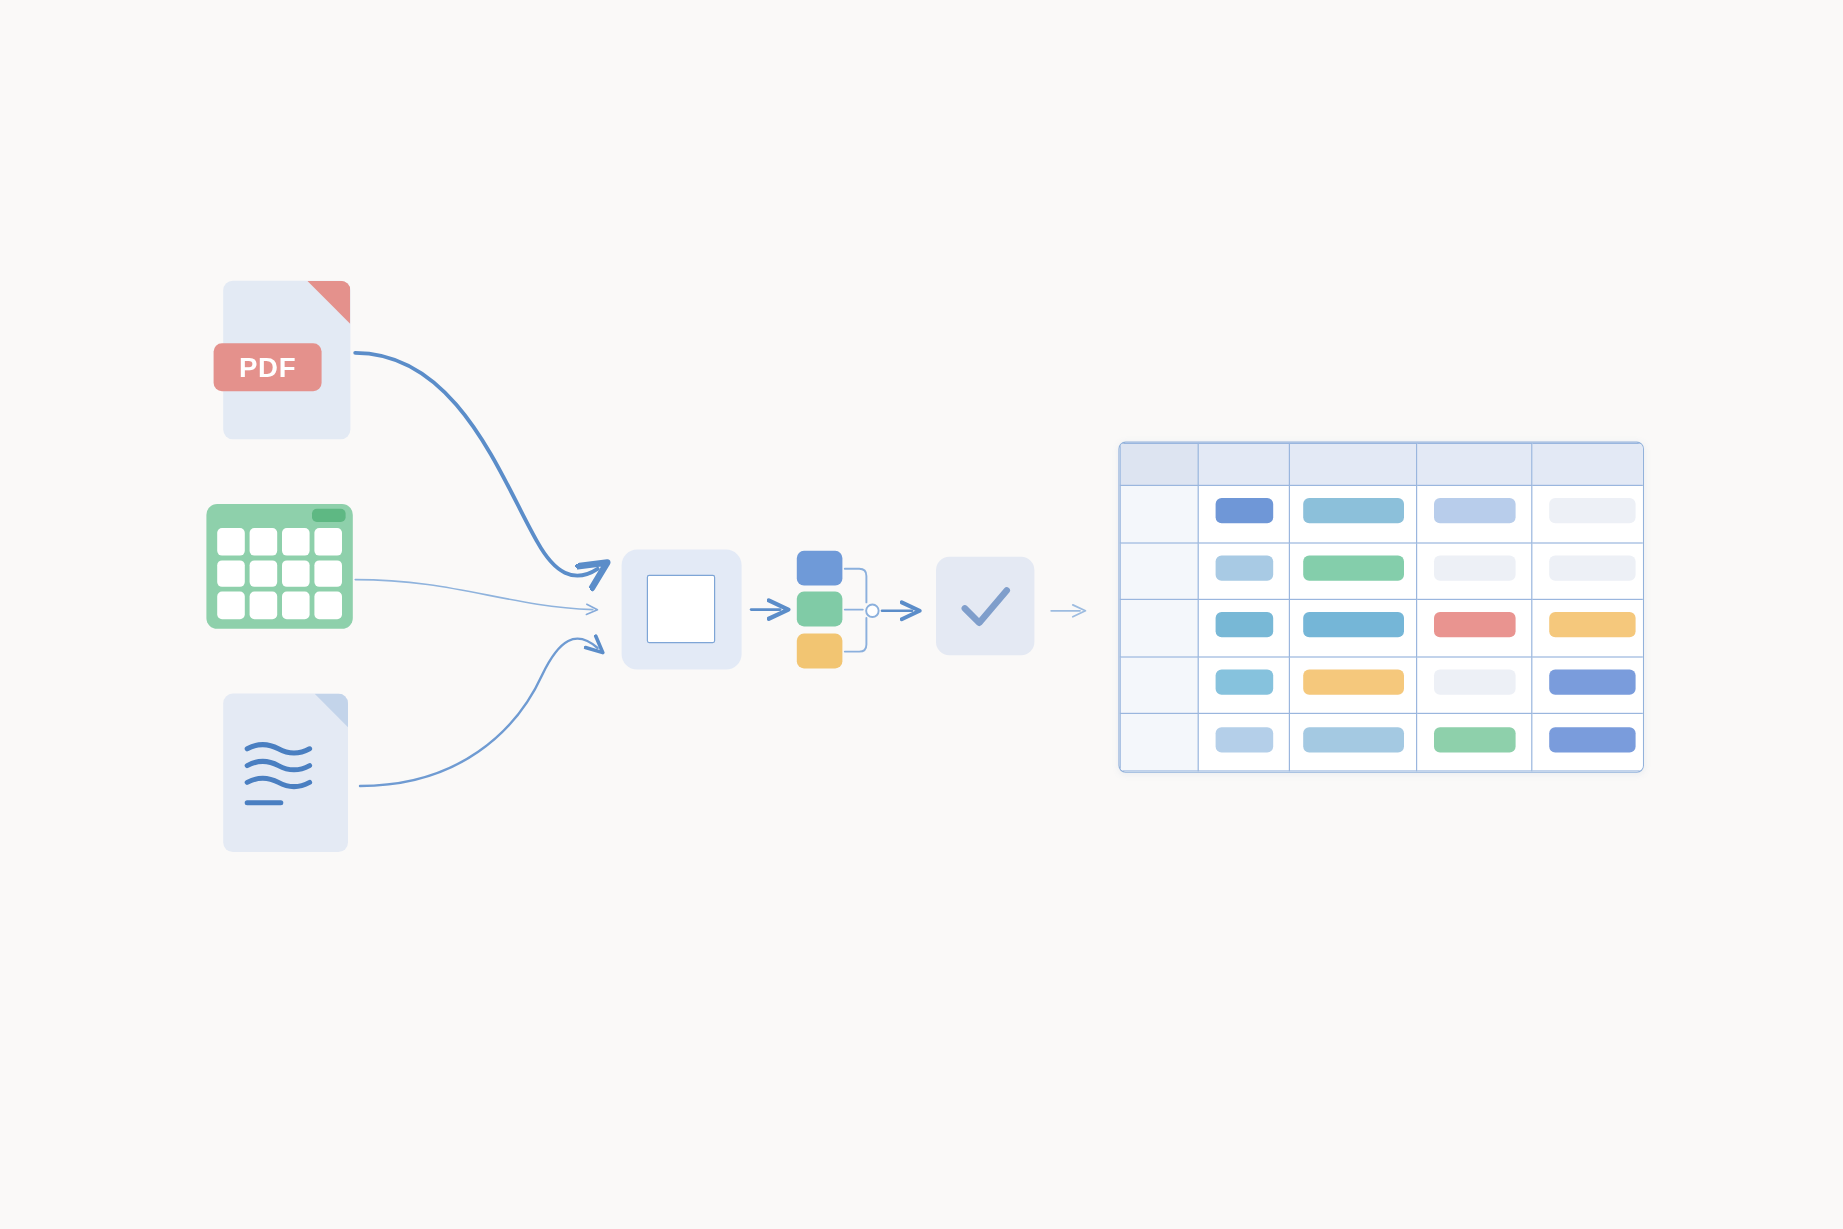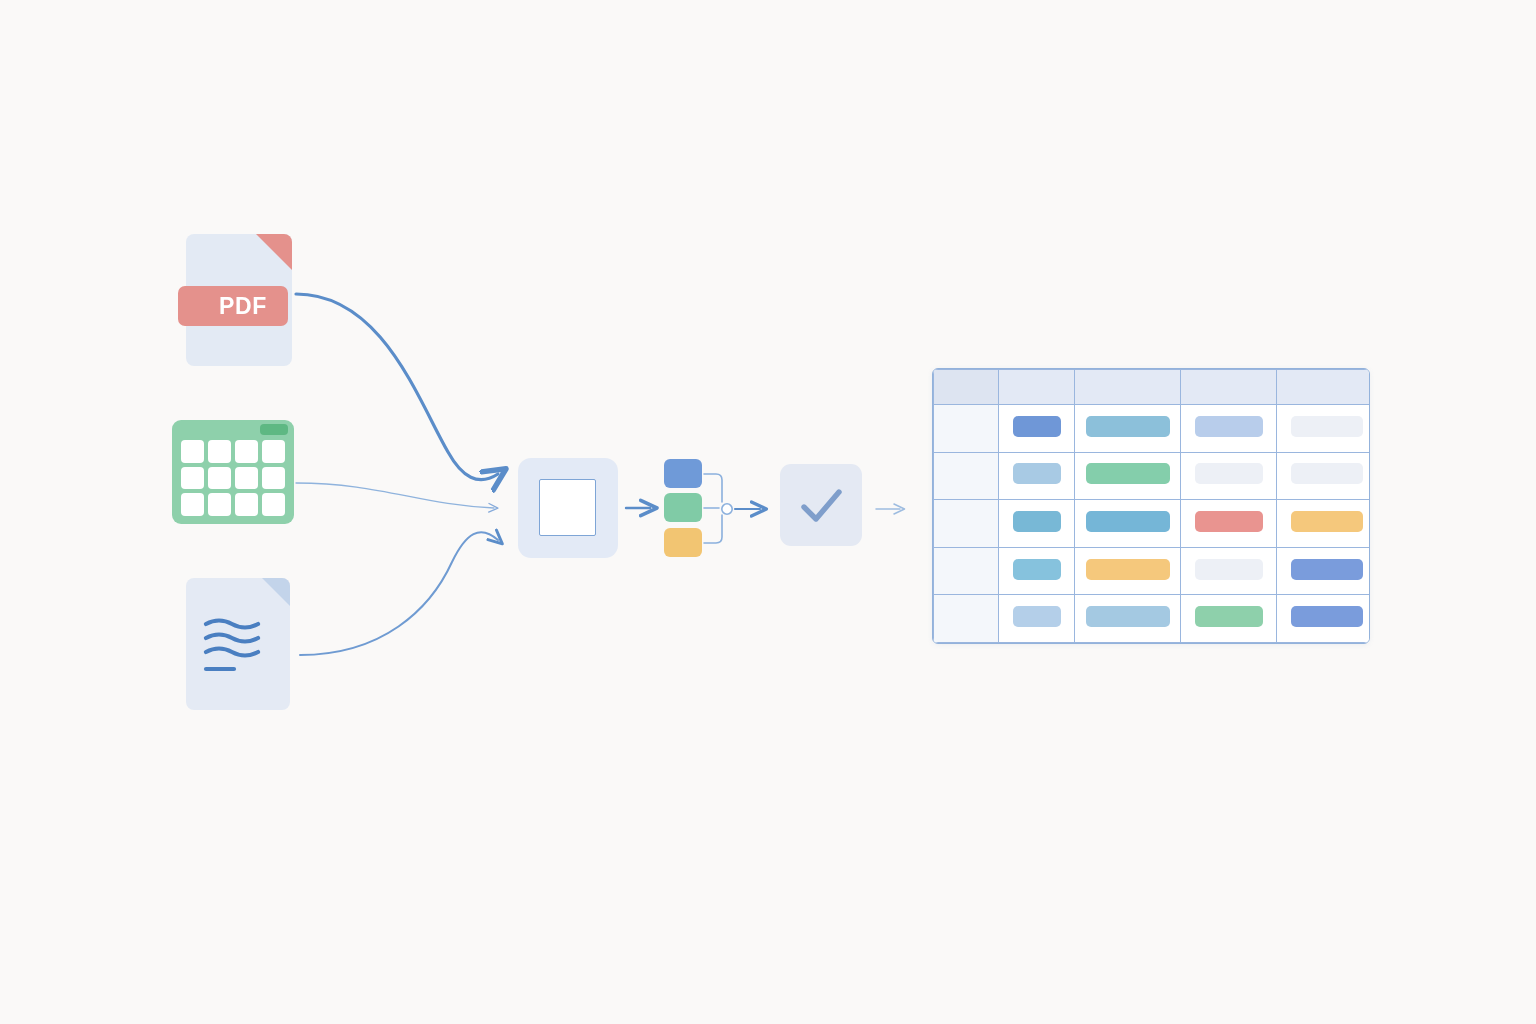--- a/index.html
+++ b/index.html
@@ -194,21 +194,21 @@
   }
 </style>
 </head>
 <body>
 
 <div id="stage">
 
   <div class="abs" id="pdf-doc">
     <div class="page" style="background: rgb(227, 234, 244);"></div>
     <div class="fold" style="border-top-color: rgb(228, 145, 140);"></div>
-    <div class="badge" style="background: rgb(228, 145, 140); padding-left: 20px;">
+    <div class="badge" style="background: rgb(228, 145, 140);">
       <span>PDF</span>
     </div>
   </div>
 
   <div class="abs" id="sheet-doc">
     <div class="body" style="background: rgb(142, 208, 171);"></div>
     <div class="tab" style="background: rgb(94, 184, 131);"></div>
     <div class="grid">
       <div class="cell"></div>
       <div class="cell"></div>

